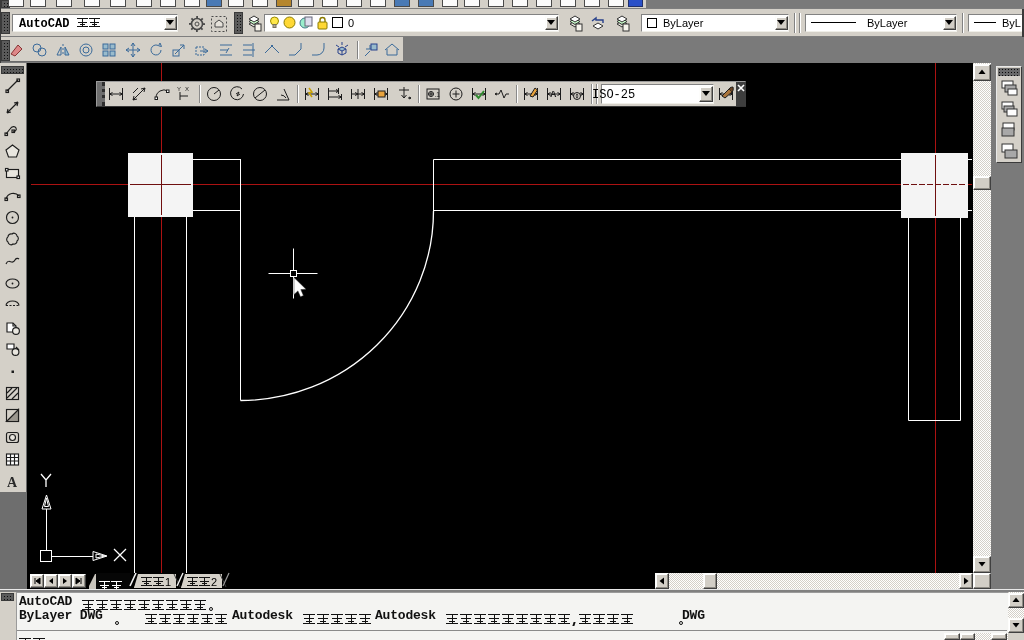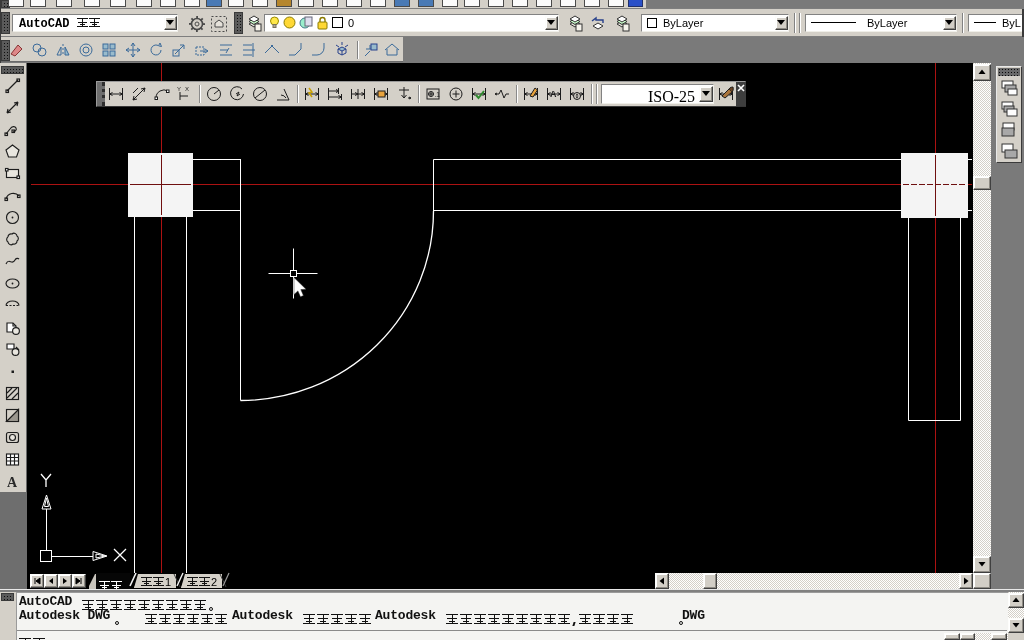--- a/index.html
+++ b/index.html
@@ -536,21 +536,21 @@
         <line x1="15.5" y1="3" x2="15.5" y2="15"></line>
         <line x1="2.5" y1="9" x2="15.5" y2="9"></line>
         <path d="M2.5 9 l3-1.5 M2.5 9 l3 1.5 M15.5 9 l-3-1.5 M15.5 9 l-3 1.5"></path>
       </g>
       <circle cx="9" cy="11" r="3.5" fill="#d4d0c8" stroke="#1c1c1c"></circle>
       <path d="M9 8.5 l1.5 2 h-3 Z M9 13.5 l-1.5-2 h3 Z" fill="#1c1c1c" stroke="none"></path>
     </svg>
 <div class="abs" style="left:591px;top:84px;width:2px;height:20px;border-left:1px solid #8a8a8a;border-right:1px solid #fff"></div>
 <div class="abs" style="left:596px;top:84px;width:2px;height:20px;border-left:1px solid #8a8a8a;border-right:1px solid #fff"></div>
 <div class="abs sunk" style="left:601px;top:84px;width:113px;height:20px;background:#fff"></div>
-<div class="abs" style="left:648px;top:88px;font-size:16px;color:#000;font-family:Liberation Serif, serif">ISO-25</div>
+<div class="abs" style="left:592px;top:88px;font-size:12px;color:#000;font-family:Liberation Mono, monospace">ISO-25</div>
 <div class="abs btn" style="left:699px;top:86px;width:14px;height:16px"></div>
 <svg class="abs" style="left:701.5px;top:91px" width="9" height="6" viewBox="0 0 9 6">
       <path d="M0 0 L8 0 L4 5 Z" fill="#000"></path>
     </svg>
 <svg class="abs" style="left:717px;top:85px" width="20" height="20" viewBox="0 0 20 20">
       <g stroke="#1c1c1c" fill="none">
         <line x1="2.5" y1="3" x2="2.5" y2="15"></line>
         <line x1="15.5" y1="3" x2="15.5" y2="15"></line>
         <line x1="2.5" y1="9" x2="15.5" y2="9"></line>
         <path d="M2.5 9 l3-1.5 M2.5 9 l3 1.5 M15.5 9 l-3-1.5 M15.5 9 l-3 1.5"></path>
@@ -637,21 +637,21 @@
 <svg class="abs" style="left:962px;top:577px" width="8" height="8" viewBox="0 0 8 8">
       <path d="M2 0.5 L2 7.5 L6.5 4 Z" fill="#000"></path>
     </svg>
 <div class="abs btn" style="left:973px;top:573px;width:18px;height:16px"></div>
 <div class="abs" style="left:0;top:589px;width:1024px;height:3px;background:#808080;border-top:1px solid #e8e8e8"></div>
 <div class="abs" style="left:0;top:592px;width:1024px;height:48px;background:#d4d0c8"></div>
 <div class="abs gripd" style="left:1px;top:593px;width:13px;height:8px"></div>
 <div class="abs" style="left:16px;top:592px;width:992px;height:48px;background:#f4f4f2;border-left:1px solid #9a9a9a;border-top:1px solid #9a9a9a"></div>
 <div class="abs cmdtxt" style="left:19px;top:594px">AutoCAD </div>
 <div class="abs" style="left:82px;top:595px"><i class="cj"></i><i class="cj"></i><i class="cj"></i><i class="cj"></i><i class="cj"></i><i class="cj"></i><i class="cj"></i><i class="cj"></i><i class="cj"></i><i class="pd"></i></div>
-<div class="abs cmdtxt" style="left:19px;top:608px">Autodesk DWG</div>
+<div class="abs cmdtxt" style="left:19px;top:608px">ByLayer DWG</div>
 <div class="abs" style="left:114px;top:609px"><i class="pd"></i></div>
 <div class="abs" style="left:145px;top:609px"><i class="cj"></i><i class="cj"></i><i class="cj"></i><i class="cj"></i><i class="cj"></i><i class="cj"></i></div>
 <div class="abs cmdtxt" style="left:232px;top:608px">Autodesk </div>
 <div class="abs" style="left:303px;top:609px"><i class="cj"></i><i class="cj"></i><i class="cj"></i><i class="cj"></i><i class="cj"></i></div>
 <div class="abs cmdtxt" style="left:375px;top:608px">Autodesk </div>
 <div class="abs" style="left:446px;top:609px"><i class="cj"></i><i class="cj"></i><i class="cj"></i><i class="cj"></i><i class="cj"></i><i class="cj"></i><i class="cj"></i><i class="cj"></i><i class="cj"></i><i class="pc"></i><i class="cj"></i><i class="cj"></i><i class="cj"></i><i class="cj"></i></div>
 <div class="abs cmdtxt" style="left:682px;top:608px">DWG</div>
 <div class="abs" style="left:678px;top:609px"><i class="pd"></i></div>
 <div class="abs" style="left:17px;top:630px;width:990px;height:1px;background:#8a8a8a"></div>
 <div class="abs" style="left:19px;top:633px"><i class="cj"></i><i class="cj"></i></div>

